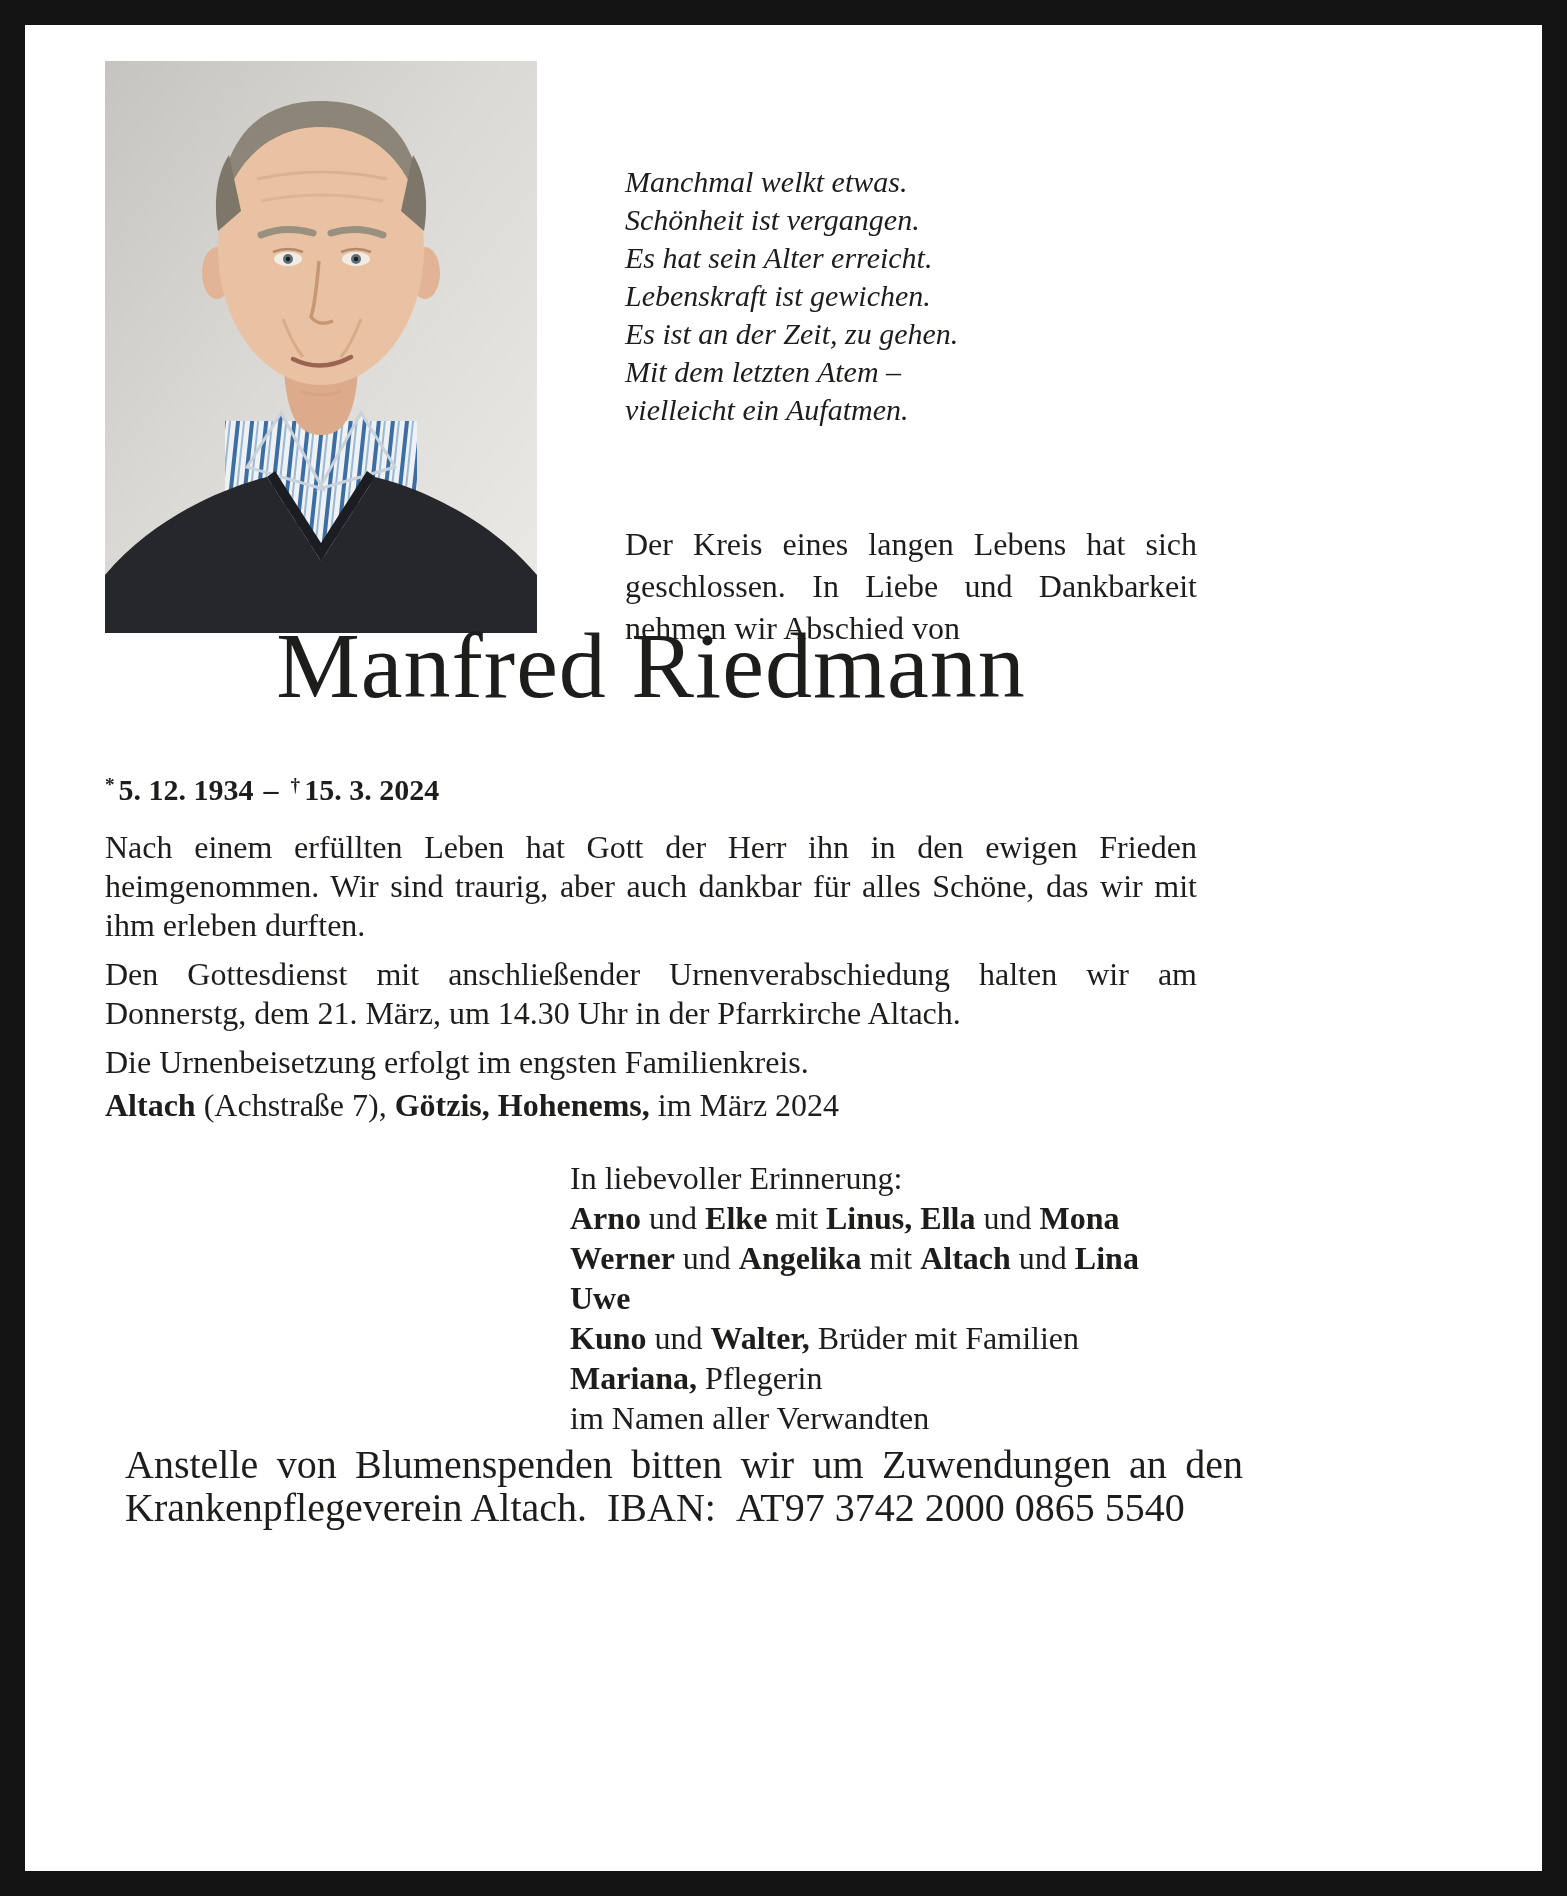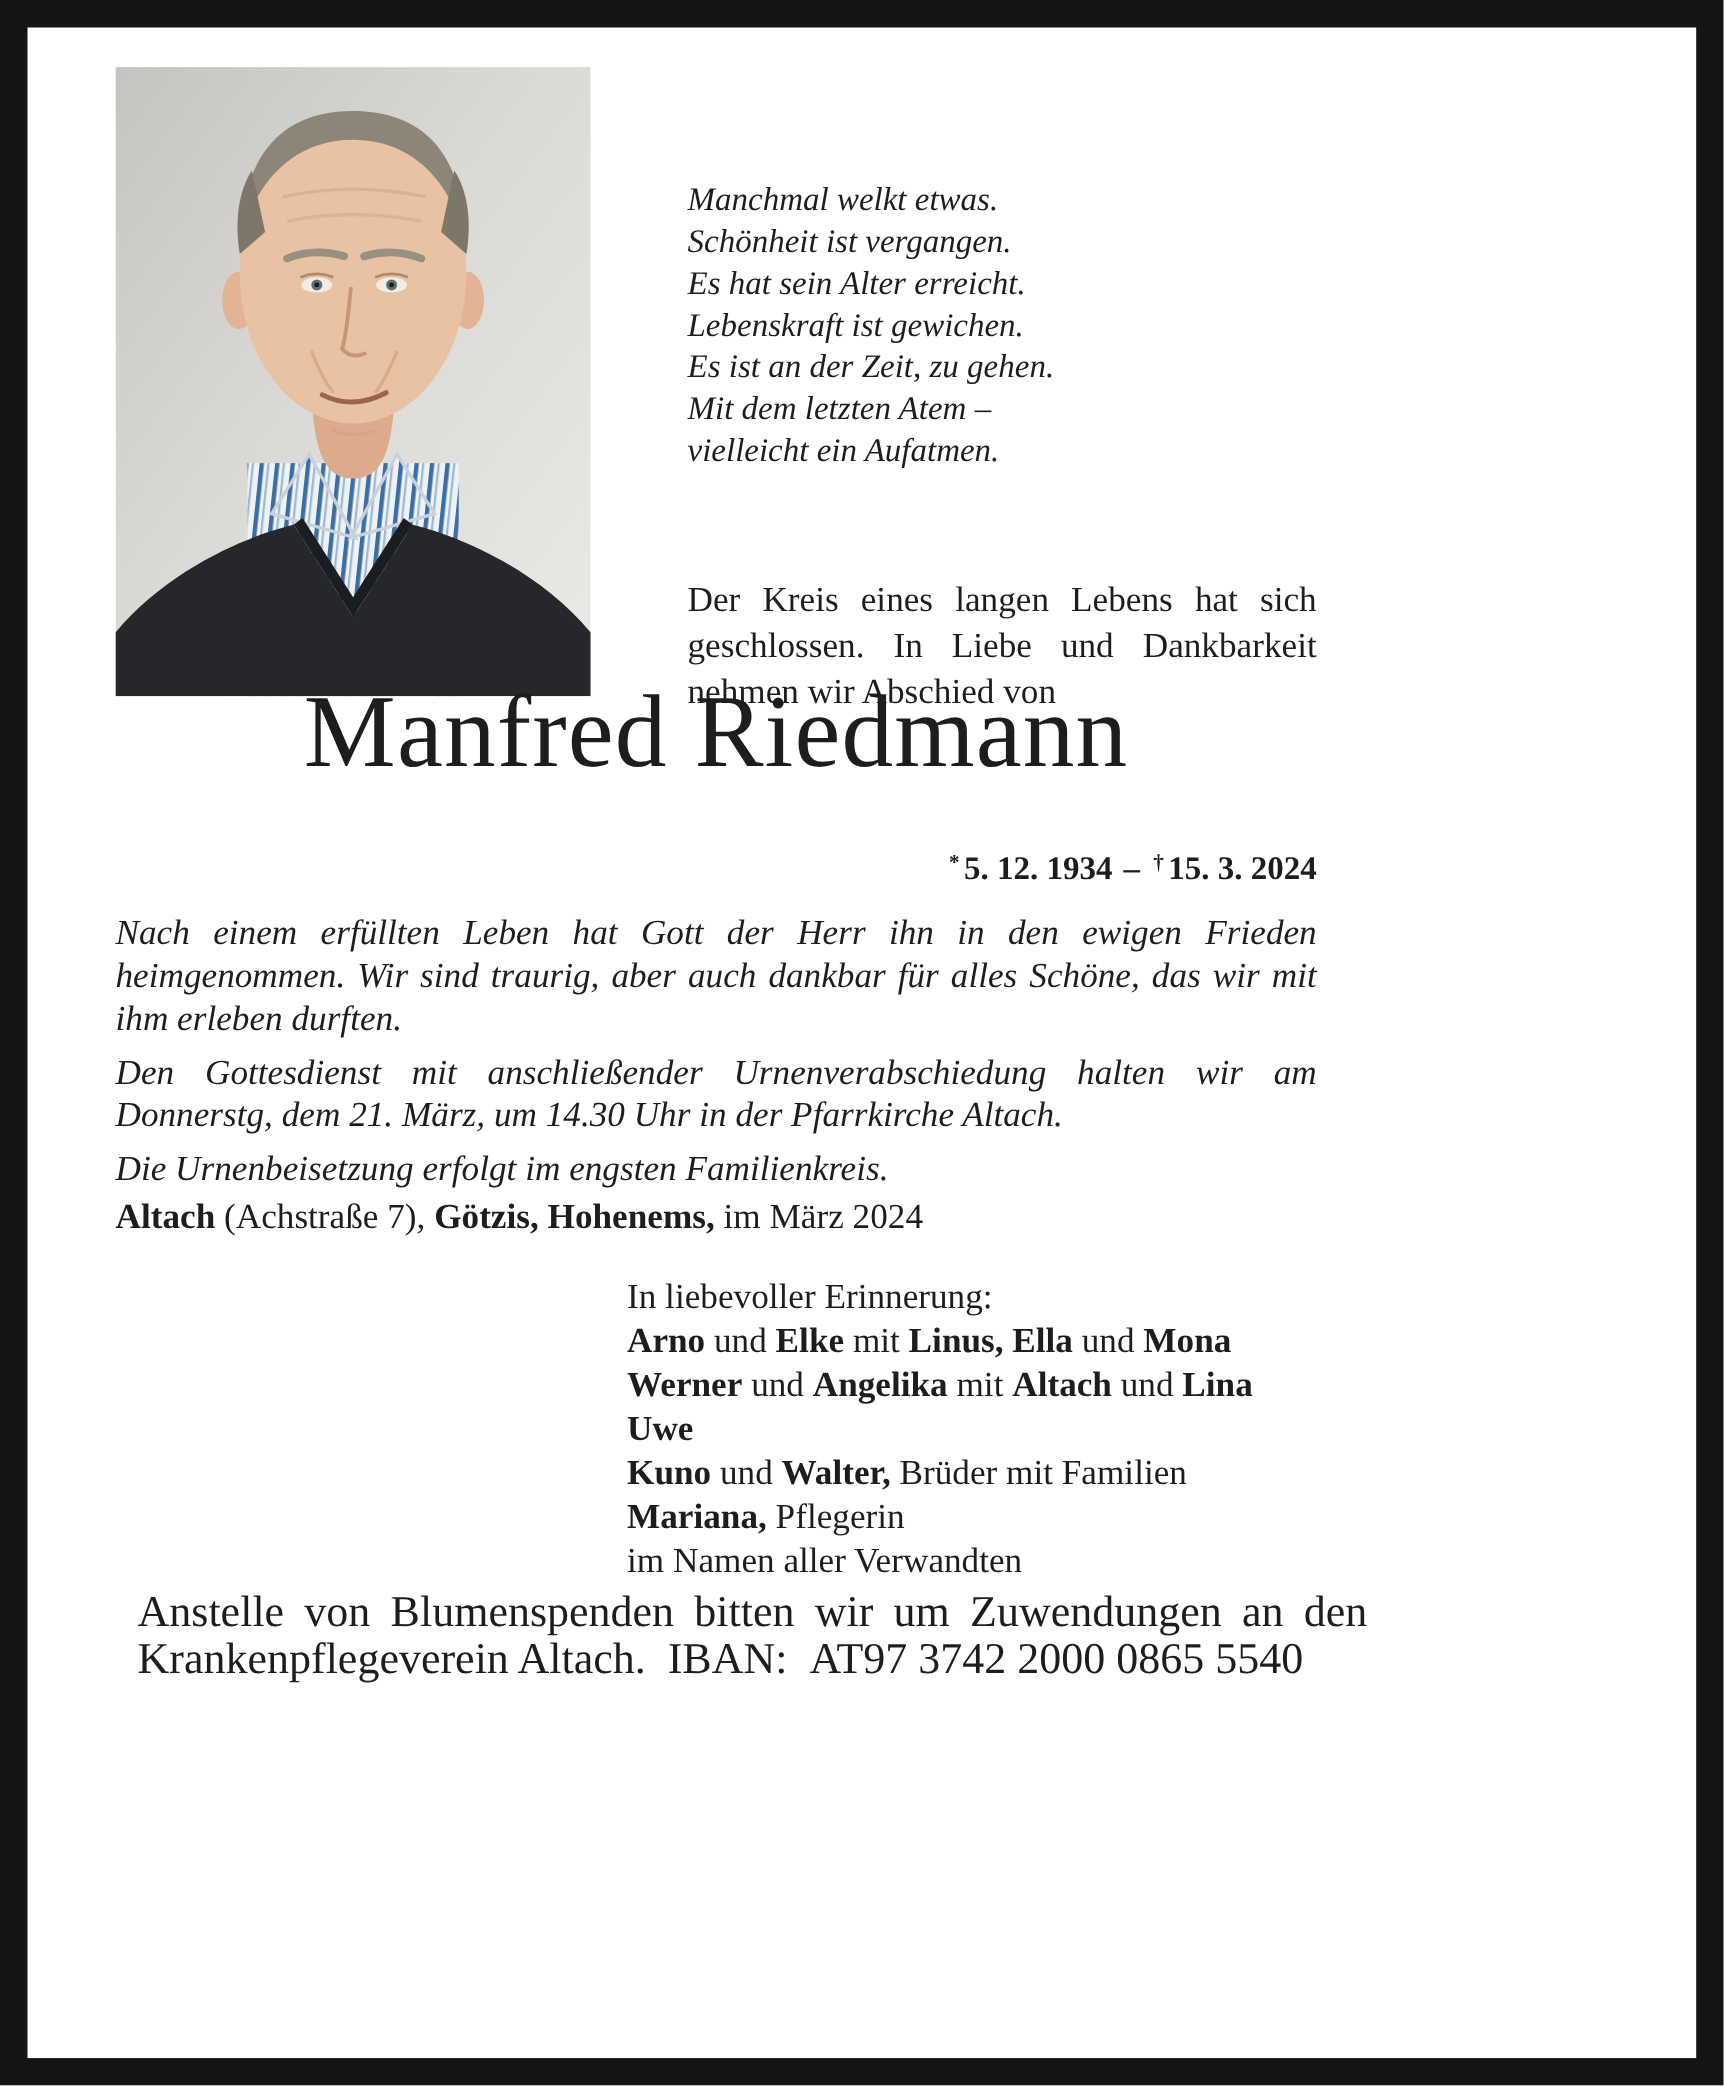--- a/index.html
+++ b/index.html
@@ -33,29 +33,29 @@
 
   .name {
     left:80px; top:588px; width:1092px;
     text-align:center;
     font-size:94px; line-height:104px;
     letter-spacing:1px;
   }
 
   .dates {
     left:80px; top:748px; width:1092px;
-    text-align:right;
+    text-align:left;
     font-weight:700;
     font-size:30px;
   }
   .dates .sym { font-size:0.64em; vertical-align:0.45em; margin-right:4px; }
   .dates .dash { margin:0 12px 0 10px; }
 
   .body-text { left:80px; top:803px; width:1092px; font-size:32px; line-height:39px; }
-  .body-text p { margin:0 0 10px 0; text-align:justify;font-style:italic; }
+  .body-text p { margin:0 0 10px 0; text-align:justify; }
   .body-text p:last-child { text-align:left; }
 
   .location { left:80px; top:1062px; width:1092px; font-size:32px; }
 
   .memorial { left:545px; top:1133px; width:650px; font-size:32px; line-height:40px; }
 
   .final {
     left:80px; top:1418px; width:1118px;
     font-size:40px; line-height:43px;
     text-align:justify;

